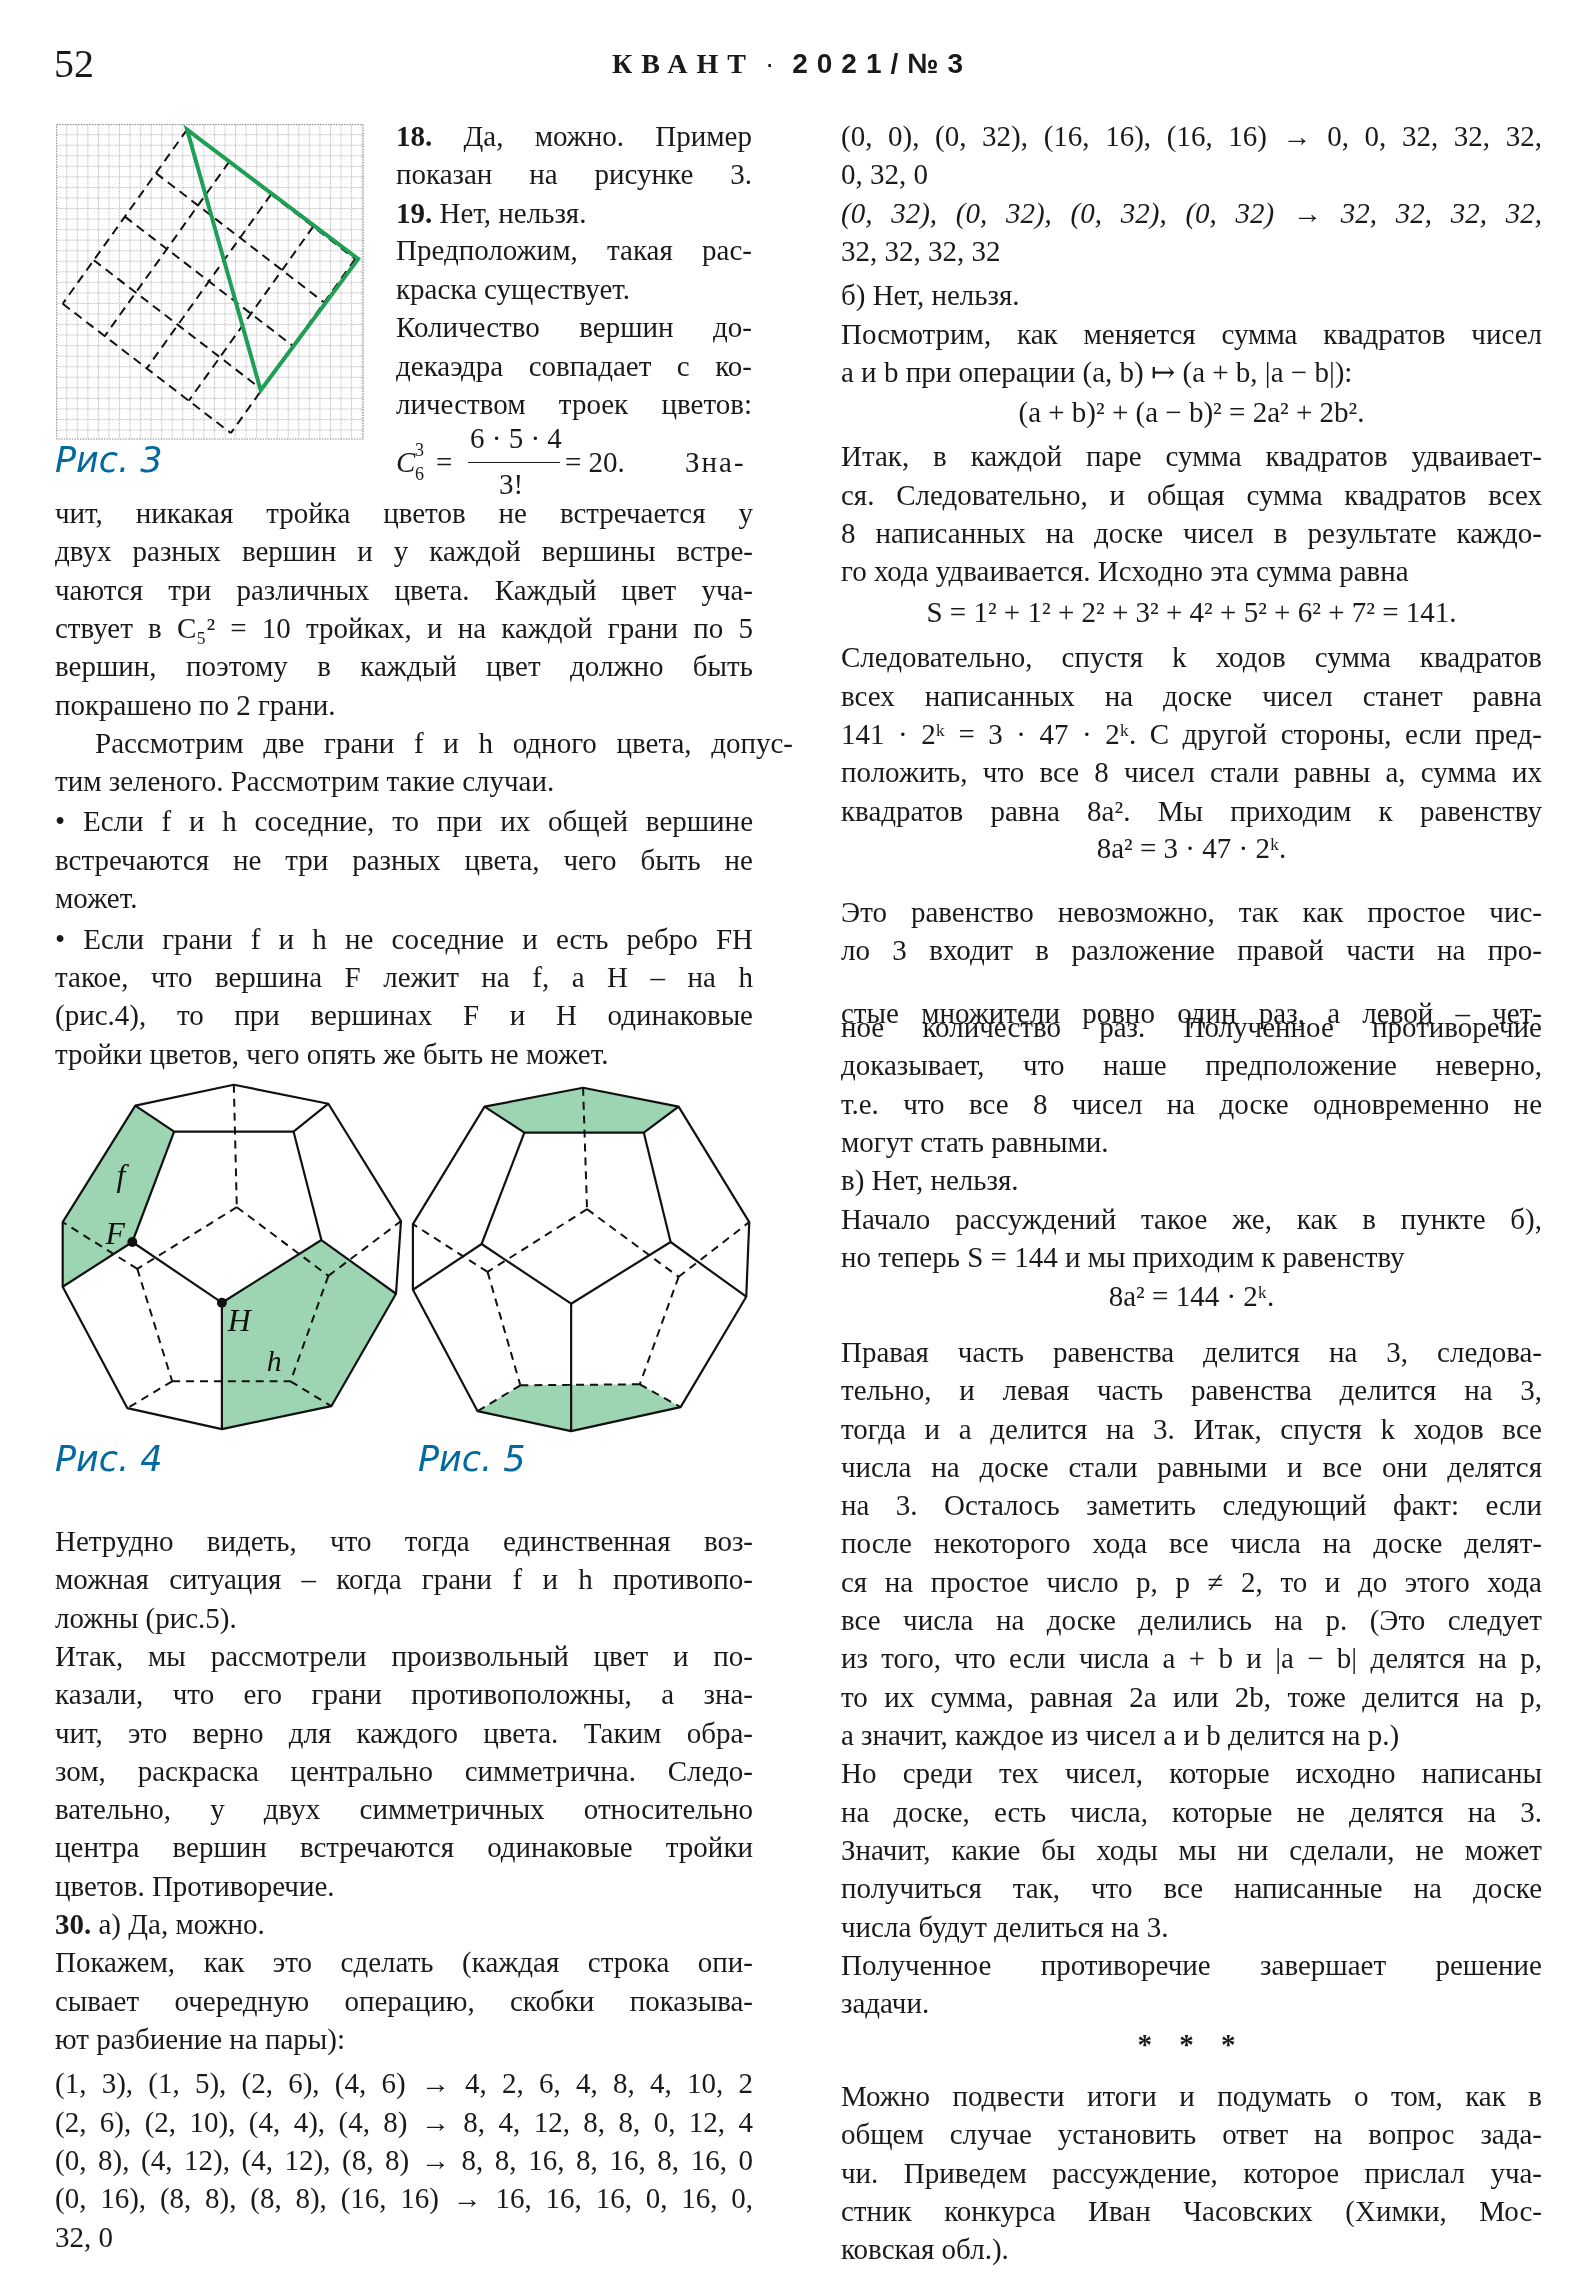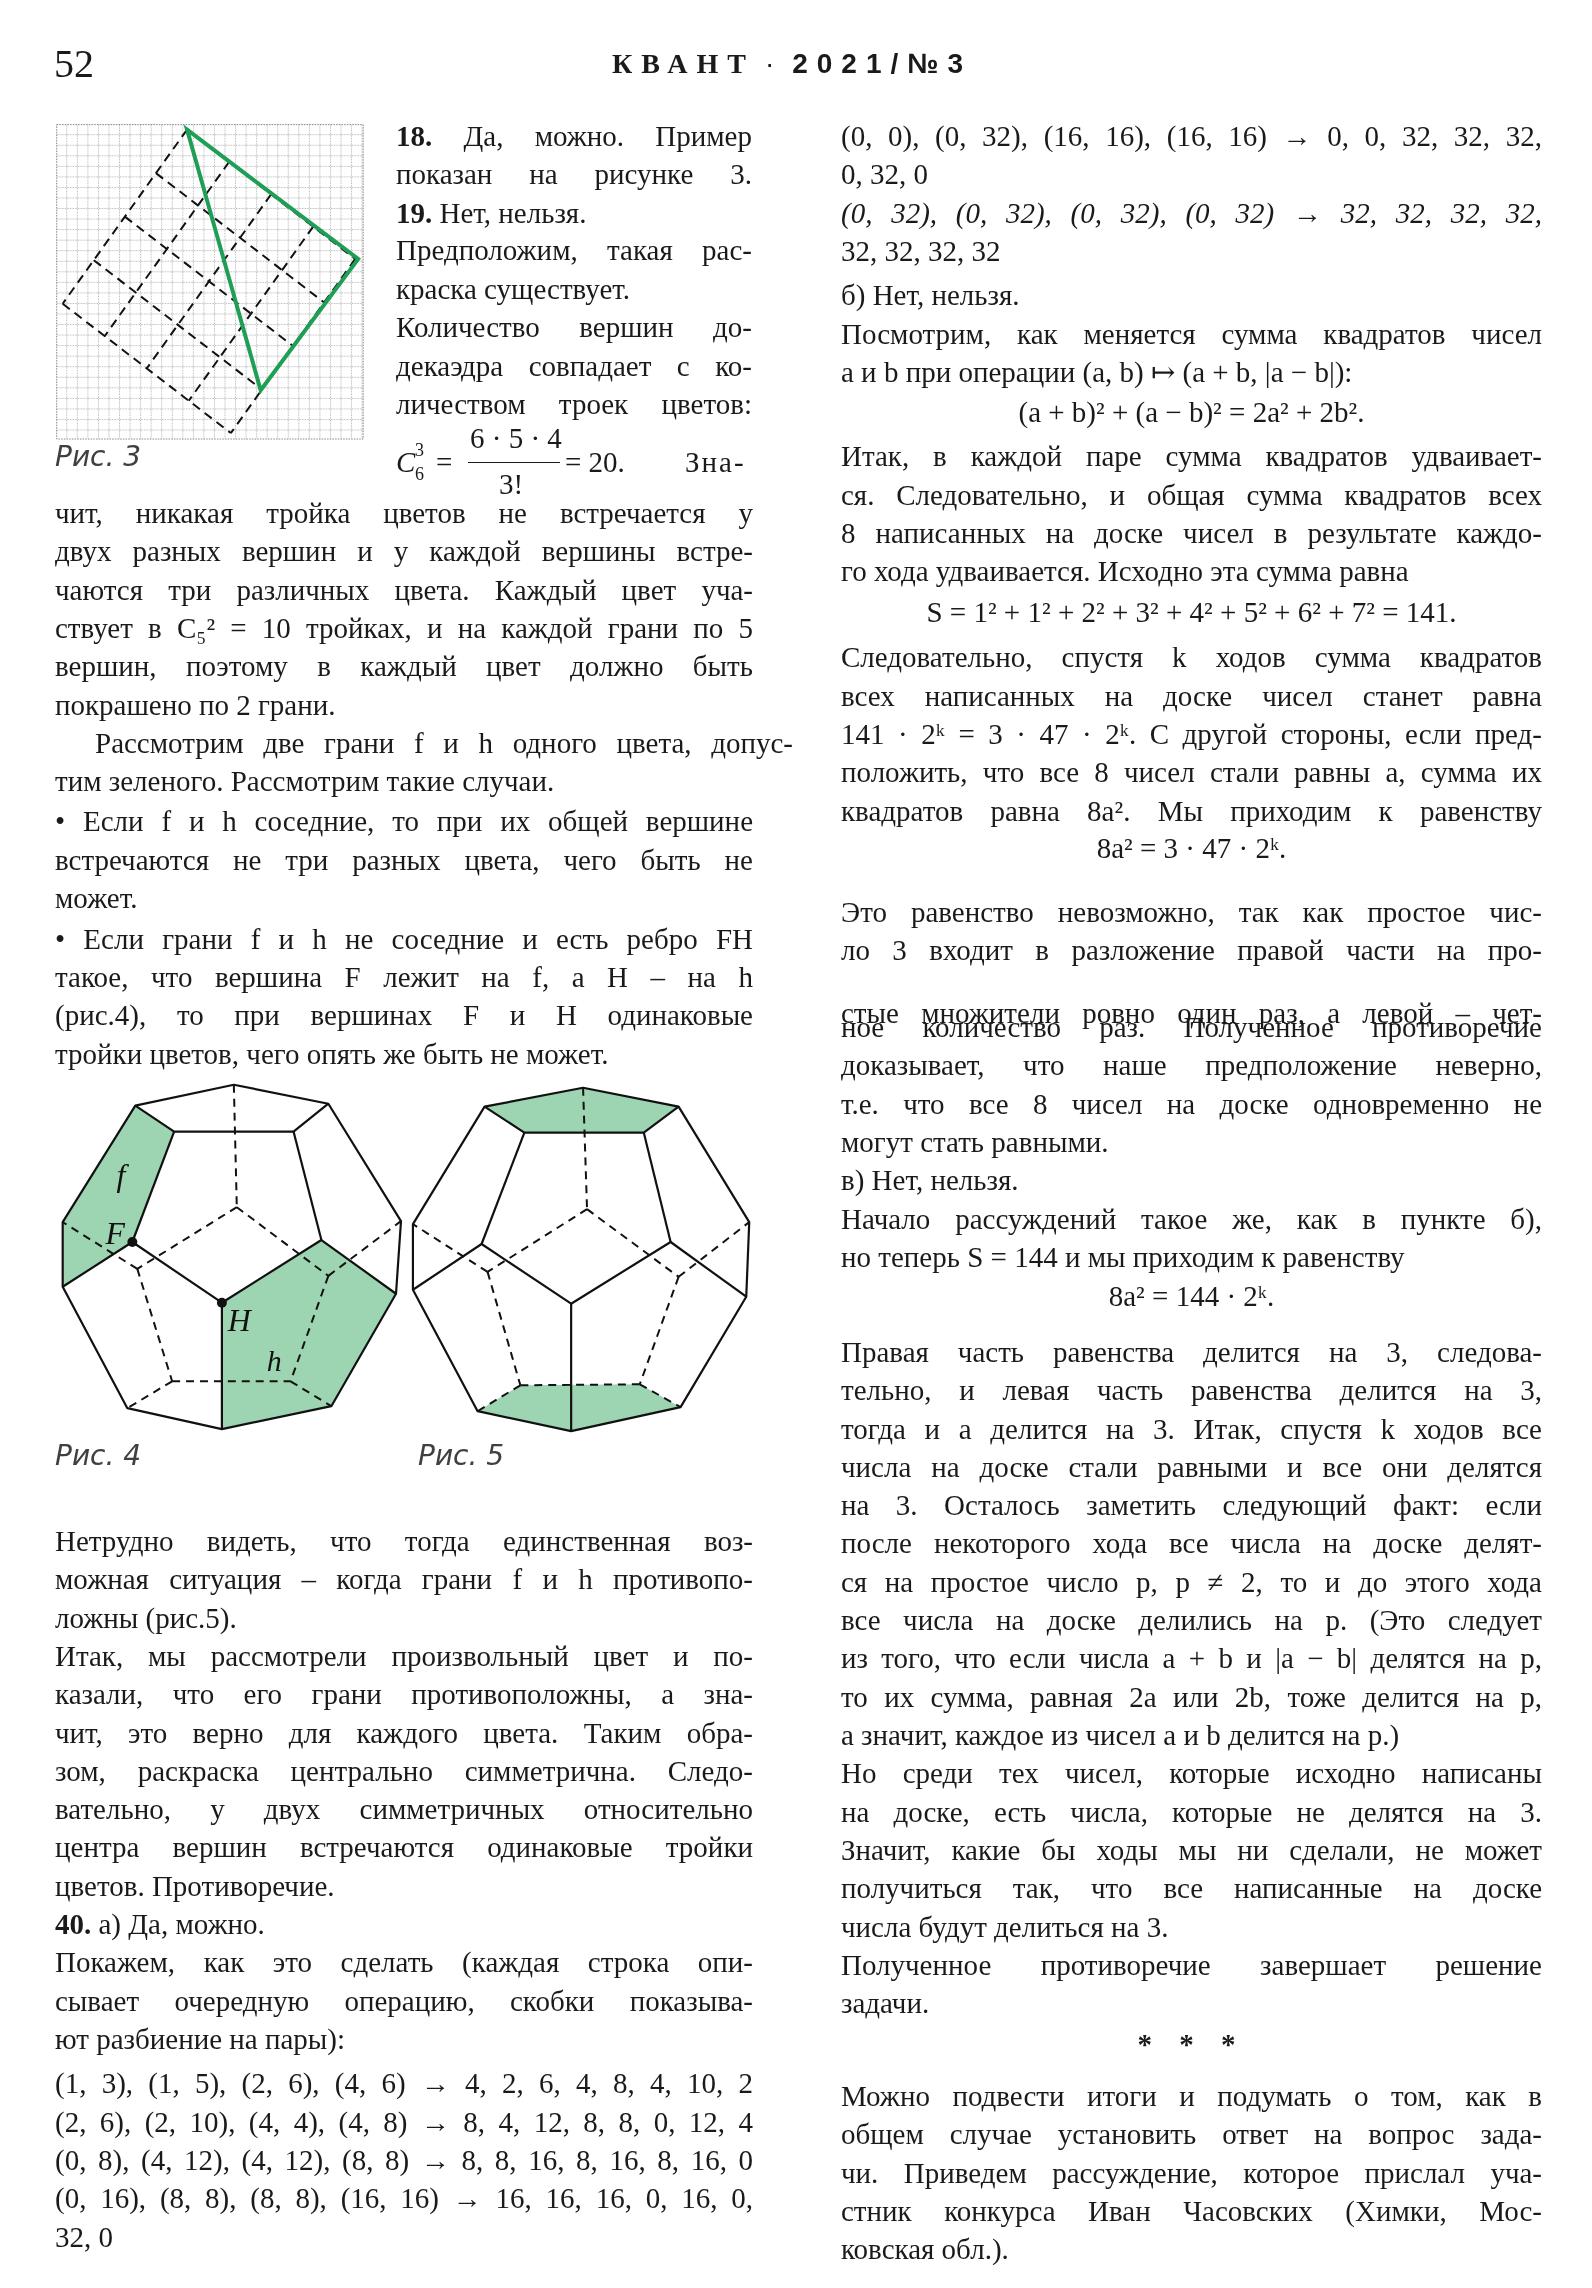--- a/index.html
+++ b/index.html
@@ -9,21 +9,21 @@
   .pagenum{left:54px;top:40px;font-size:40px;line-height:48px;font-family:"Liberation Serif",serif;}
   .runhead{left:612px;top:44px;font-size:28px;line-height:40px;white-space:nowrap;}
   .runhead .mag{font-weight:bold;letter-spacing:9px;font-family:"Liberation Serif",serif;}
   .runhead .dot{margin:0 18px 0 10px;font-family:"Liberation Sans",sans-serif;}
   .runhead .issue{letter-spacing:9px;font-family:"Liberation Sans",sans-serif;font-weight:bold;}
   .col{position:absolute;font-size:29px;}
   .line{position:absolute;left:0;white-space:nowrap;height:38px;line-height:38px;}
   .just{text-align:justify;text-align-last:justify;}
   .center{text-align:center;}
   .b{font-weight:bold;}
-  .caption{font-family:"DejaVu Sans","Liberation Sans",sans-serif;font-style:italic;font-size:28px;color:#404040;font-weight:300;}
+  .caption{font-family:"DejaVu Sans","Liberation Sans",sans-serif;font-style:italic;font-size:35px;color:#0369a1;font-weight:300;}
   .math{font-style:italic;}
   svg{position:absolute;overflow:visible;}
   .stars{font-weight:bold;letter-spacing:10px;}
 </style>
 </head>
 <body>
 
 <div class="abs pagenum">52</div>
 <div class="abs runhead">
   <span class="mag">КВАНТ</span><span class="dot">·</span><span class="issue">2021/№3</span>
@@ -161,21 +161,21 @@
   <div class="line just" style="top:0;width:698px;">Нетрудно видеть, что тогда единственная воз-</div>
   <div class="line just" style="top:38px;width:698px;">можная ситуация – когда грани f и h противопо-</div>
   <div class="line" style="top:77px;">ложны (рис.5).</div>
   <div class="line just" style="top:115px;width:698px;">Итак, мы рассмотрели произвольный цвет и по-</div>
   <div class="line just" style="top:153px;width:698px;">казали, что его грани противоположны, а зна-</div>
   <div class="line just" style="top:192px;width:698px;">чит, это верно для каждого цвета. Таким обра-</div>
   <div class="line just" style="top:230px;width:698px;">зом, раскраска центрально симметрична. Следо-</div>
   <div class="line just" style="top:268px;width:698px;">вательно, у двух симметричных относительно</div>
   <div class="line just" style="top:306px;width:698px;">центра вершин встречаются одинаковые тройки</div>
   <div class="line" style="top:345px;">цветов. Противоречие.</div>
-  <div class="line" style="top:383px;"><span class="b">40.</span><span> а) Да, можно.</span></div>
+  <div class="line" style="top:383px;"><span class="b">30.</span><span> а) Да, можно.</span></div>
   <div class="line just" style="top:421px;width:698px;">Покажем, как это сделать (каждая строка опи-</div>
   <div class="line just" style="top:460px;width:698px;">сывает очередную операцию, скобки показыва-</div>
   <div class="line" style="top:498px;">ют разбиение на пары):</div>
   <div class="line just" style="top:542px;width:698px;">(1, 3), (1, 5), (2, 6), (4, 6) → 4, 2, 6, 4, 8, 4, 10, 2</div>
   <div class="line just" style="top:581px;width:698px;">(2, 6), (2, 10), (4, 4), (4, 8) → 8, 4, 12, 8, 8, 0, 12, 4</div>
   <div class="line just" style="top:619px;width:698px;">(0, 8), (4, 12), (4, 12), (8, 8) → 8, 8, 16, 8, 16, 8, 16, 0</div>
   <div class="line just" style="top:657px;width:698px;">(0, 16), (8, 8), (8, 8), (16, 16) → 16, 16, 16, 0, 16, 0,</div>
   <div class="line" style="top:696px;">32, 0</div>
 </div>
 

